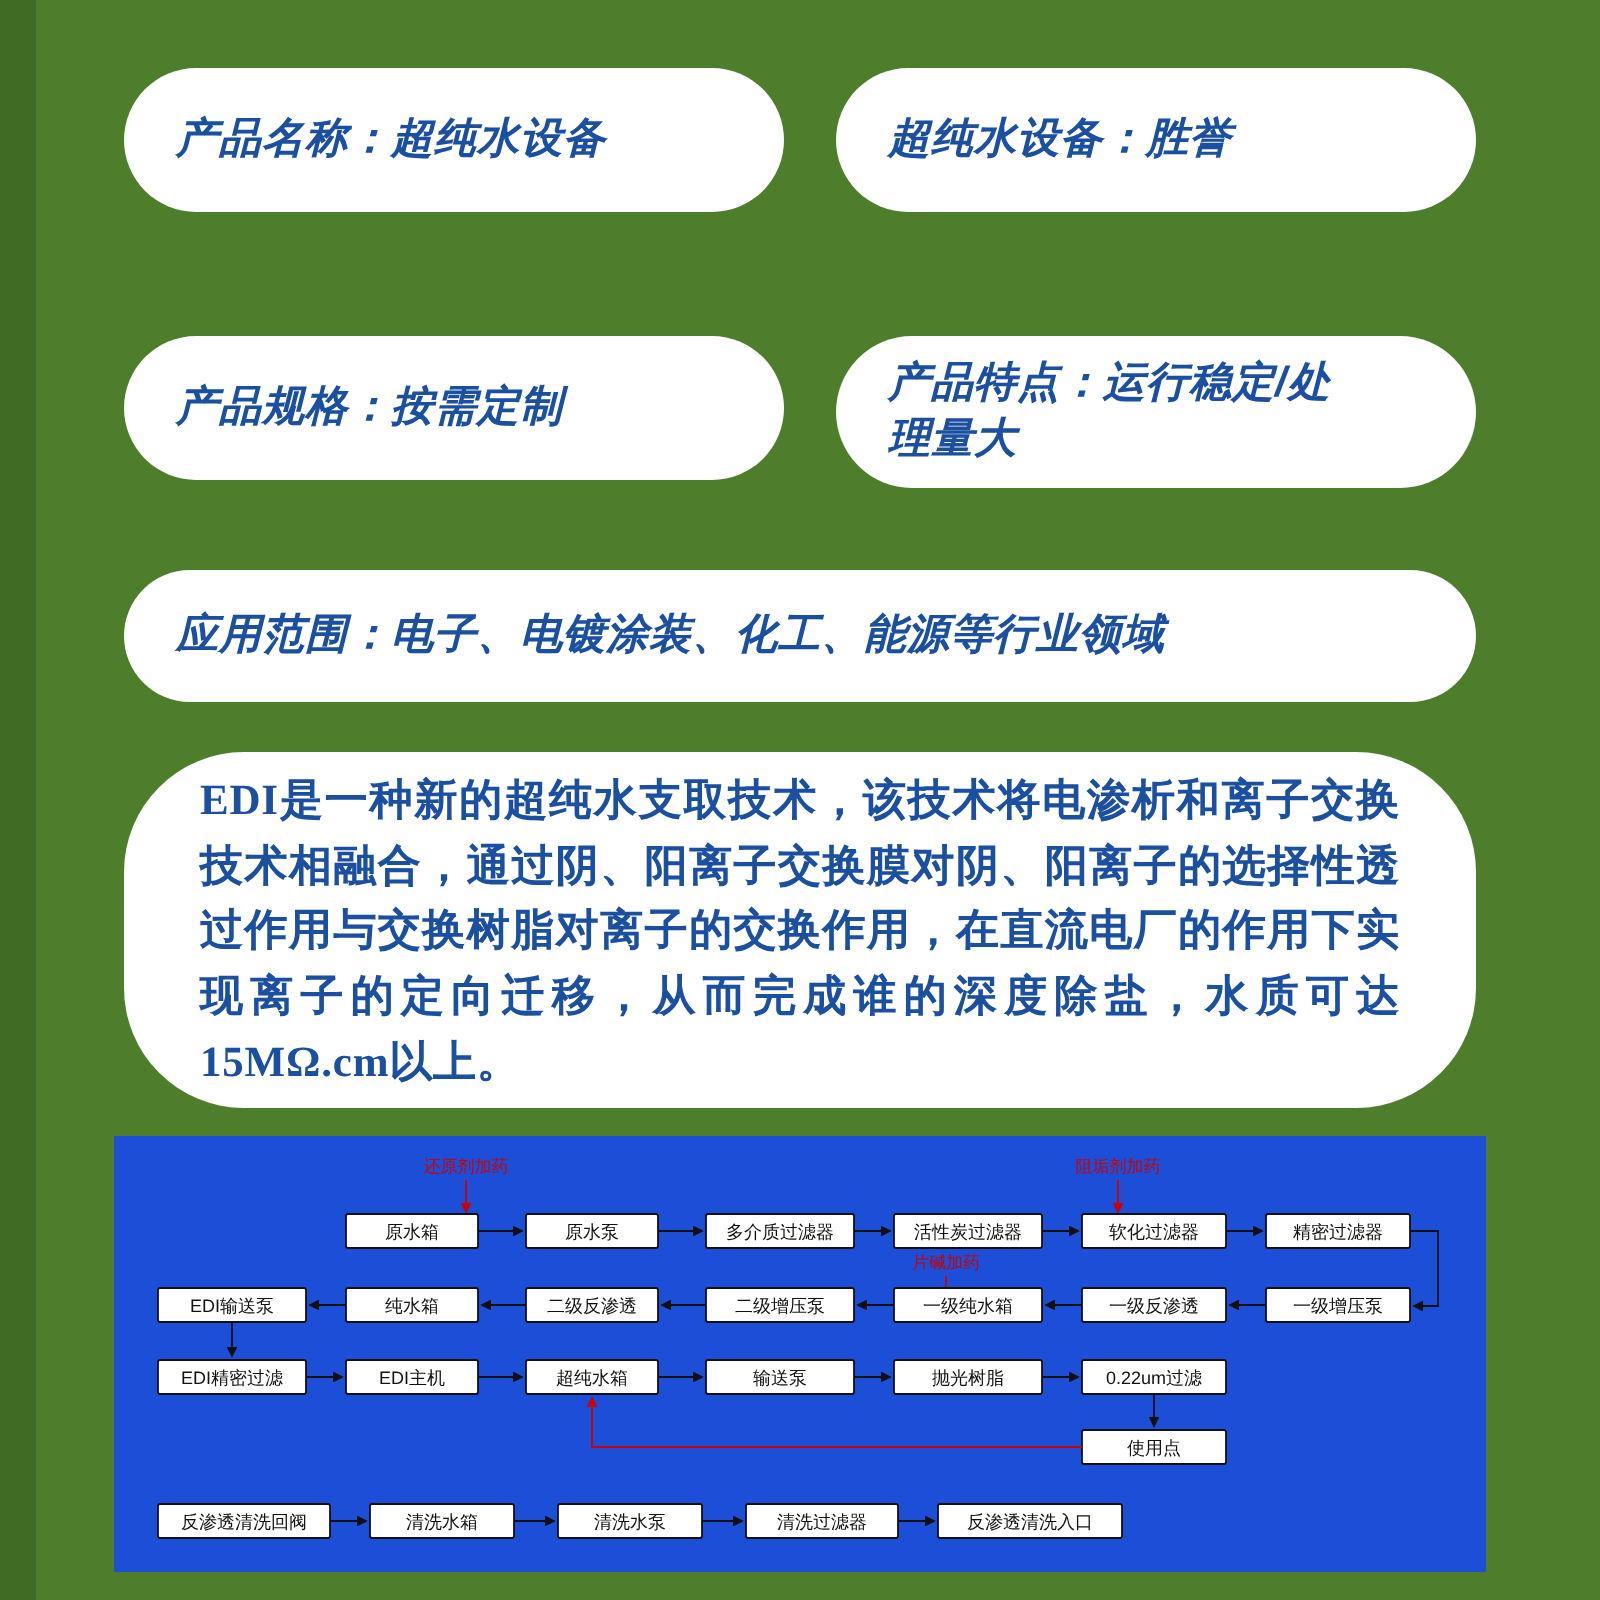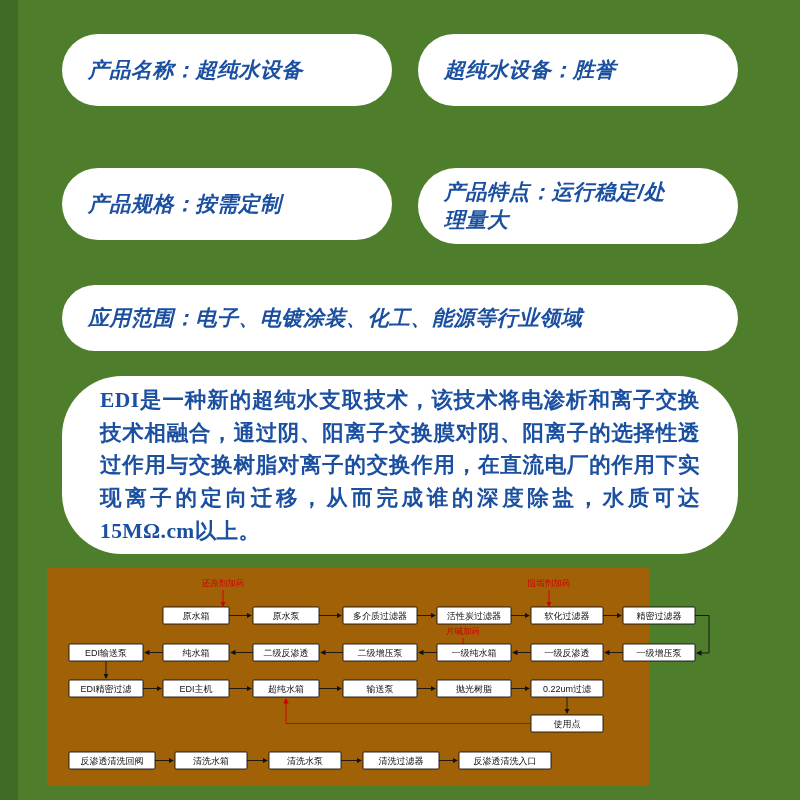--- a/index.html
+++ b/index.html
@@ -73,25 +73,25 @@
     font-weight: bold;
     font-family: "Liberation Serif", serif;
     font-size: 21.5px;
     line-height: 1.52;
     text-align: justify;
     letter-spacing: 0.4px;
   }
 
   .flow-panel {
     position: absolute;
-    left: 47px;
+    left: 57px;
     top: 568px;
-    width: 602px;
+    width: 686px;
     height: 218px;
-    background: #a16207;
+    background: #1d4ed8;
     box-sizing: border-box;
     padding: 6px 8px;
   }
   .flow-svg {
     display: block;
   }
   .node-text {
     font-family: "Liberation Sans", sans-serif;
     font-size: 9px;
     fill: #111111;

